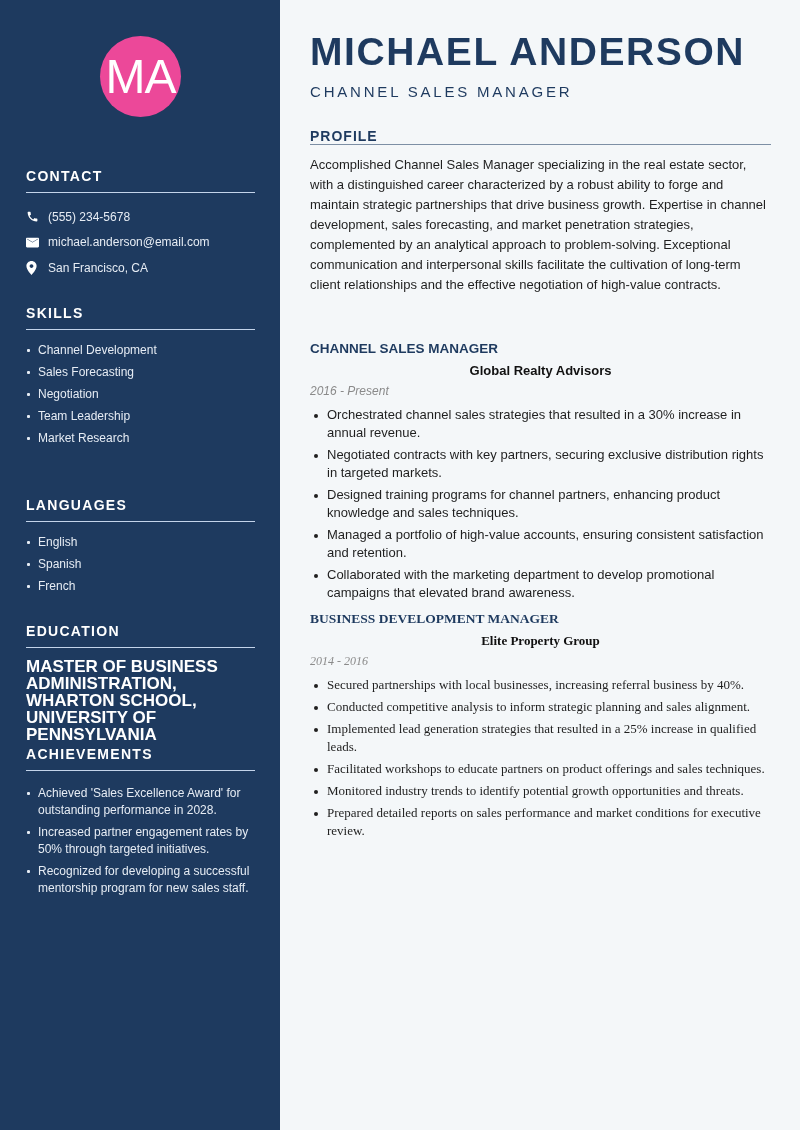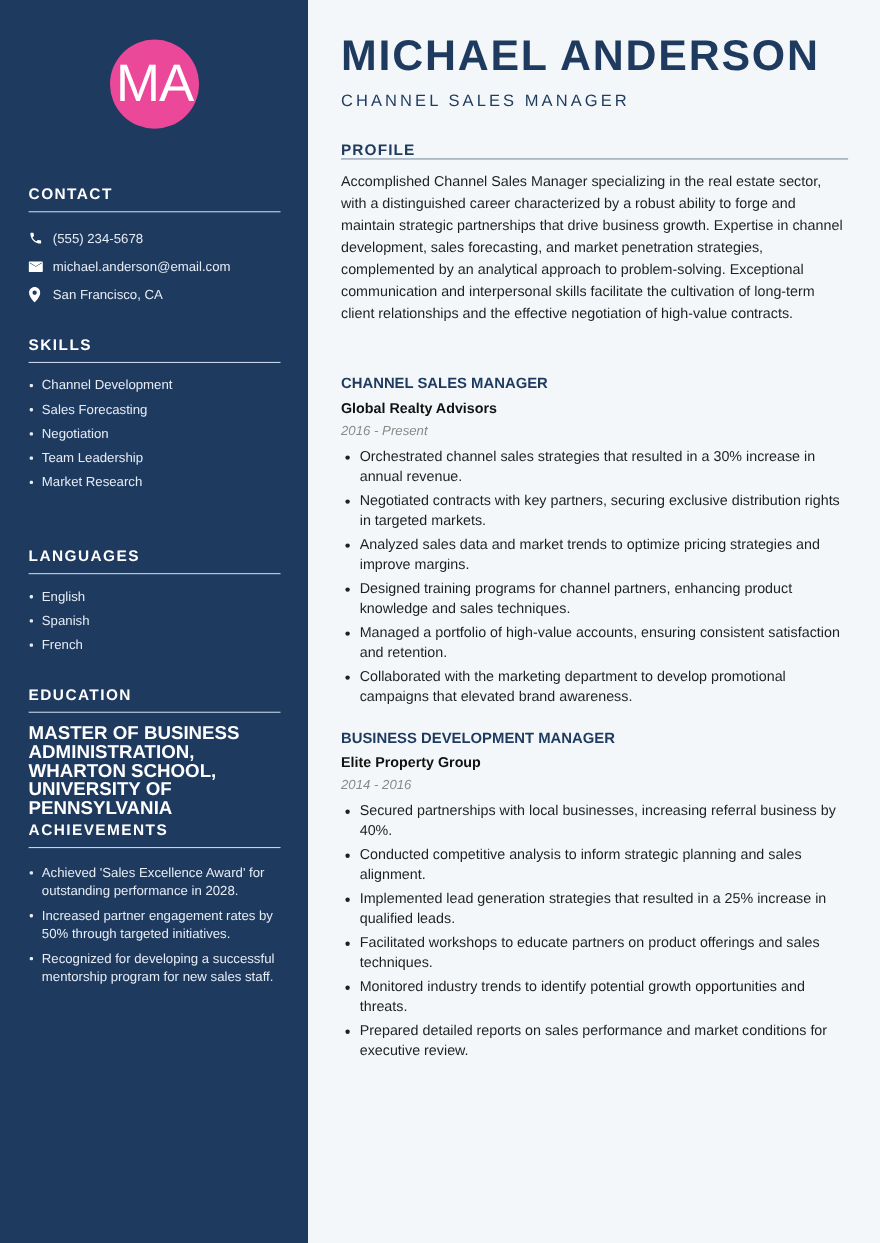--- a/index.html
+++ b/index.html
@@ -68,21 +68,21 @@
     .main-section { position: absolute; left: 0; width: 461px; }
     .main-heading {
       font-size: 14px; font-weight: bold; color: #1e3a5f; letter-spacing: 1px;
       padding-bottom: 0; border-bottom: 1.5px solid #7d8fa5;
     }
     .profile-text {
       margin-top: 10px; font-size: 13px; line-height: 20px; color: #1f1f1f;
     }
     .job { margin-top: 12px; }
     .job-title { font-size: 13.5px; font-weight: bold; color: #1e3a5f; line-height: 18px; }
-    .job-company { font-size: 13px; font-weight: bold; color: #111111; margin-top: 5px; line-height: 16px; }
+    .job-company { font-size: 13px; font-weight: bold; color: #111111; margin-top: 5px; line-height: 16px; text-align: center; }
     .job-dates { font-size: 12px; font-style: italic; color: #8a8a8a; margin-top: 5px; line-height: 15px; }
     .job-bullets { list-style: none; margin-top: 7px; }
     .job-bullet {
       position: relative; padding-left: 17px;
       font-size: 13px; line-height: 18px; color: #1f1f1f; margin-bottom: 4px;
     }
     .job-bullet::before {
       content: ""; position: absolute; left: 4px; top: 8px;
       width: 4px; height: 4px; background: #1f1f1f; border-radius: 50%;
     }
@@ -169,28 +169,27 @@
 
   <section class="main-section" style="top:328px;">
 
     <div class="job">
       <div class="job-title">CHANNEL SALES MANAGER</div>
       <div class="job-company">Global Realty Advisors</div>
       <div class="job-dates">2016 - Present</div>
       <ul class="job-bullets">
         <li class="job-bullet">Orchestrated channel sales strategies that resulted in a 30% increase in annual revenue.</li>
         <li class="job-bullet">Negotiated contracts with key partners, securing exclusive distribution rights in targeted markets.</li>
-        <li class="job-bullet">Analyzed sales data and market trends to optimize pricing strategies and improve margins.</li>
         <li class="job-bullet">Designed training programs for channel partners, enhancing product knowledge and sales techniques.</li>
         <li class="job-bullet">Managed a portfolio of high-value accounts, ensuring consistent satisfaction and retention.</li>
         <li class="job-bullet">Collaborated with the marketing department to develop promotional campaigns that elevated brand awareness.</li>
       </ul>
     </div>
 
-    <div class="job" style="margin-top:20px;">
+    <div class="job" style="margin-top:8px;font-family:Liberation Serif, serif;">
       <div class="job-title">BUSINESS DEVELOPMENT MANAGER</div>
       <div class="job-company">Elite Property Group</div>
       <div class="job-dates">2014 - 2016</div>
       <ul class="job-bullets">
         <li class="job-bullet">Secured partnerships with local businesses, increasing referral business by 40%.</li>
         <li class="job-bullet">Conducted competitive analysis to inform strategic planning and sales alignment.</li>
         <li class="job-bullet">Implemented lead generation strategies that resulted in a 25% increase in qualified leads.</li>
         <li class="job-bullet">Facilitated workshops to educate partners on product offerings and sales techniques.</li>
         <li class="job-bullet">Monitored industry trends to identify potential growth opportunities and threats.</li>
         <li class="job-bullet">Prepared detailed reports on sales performance and market conditions for executive review.</li>

